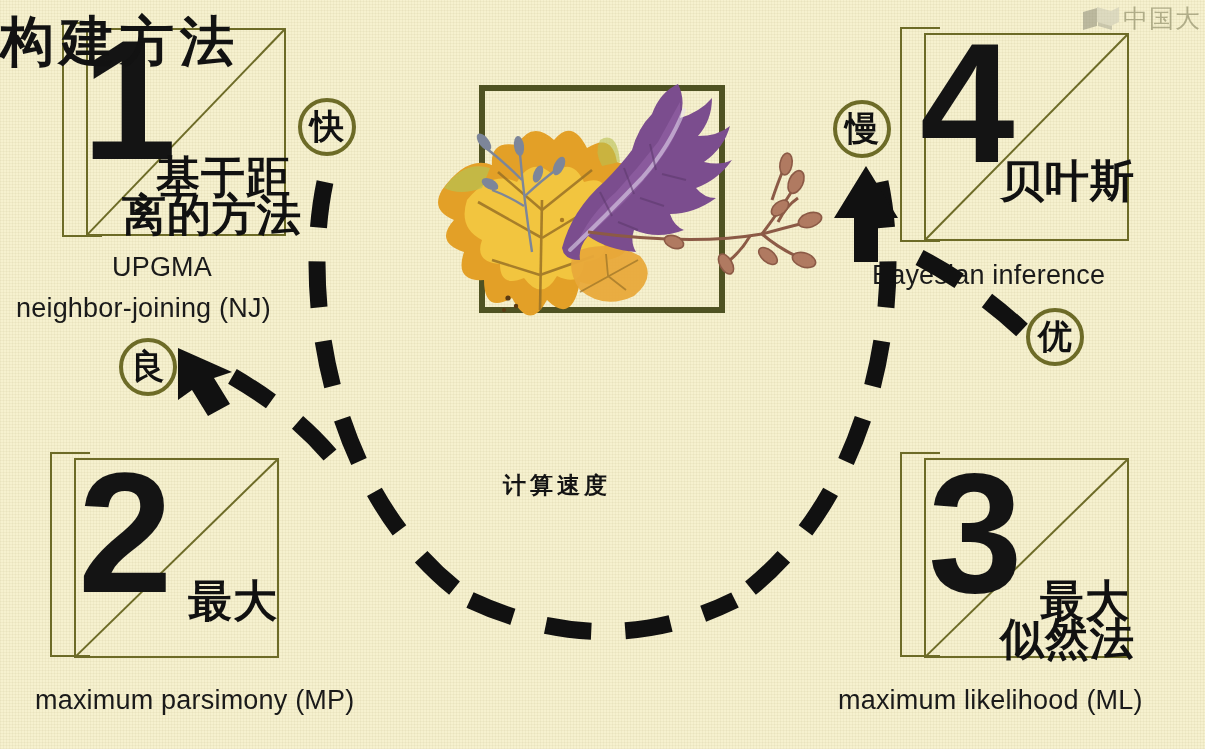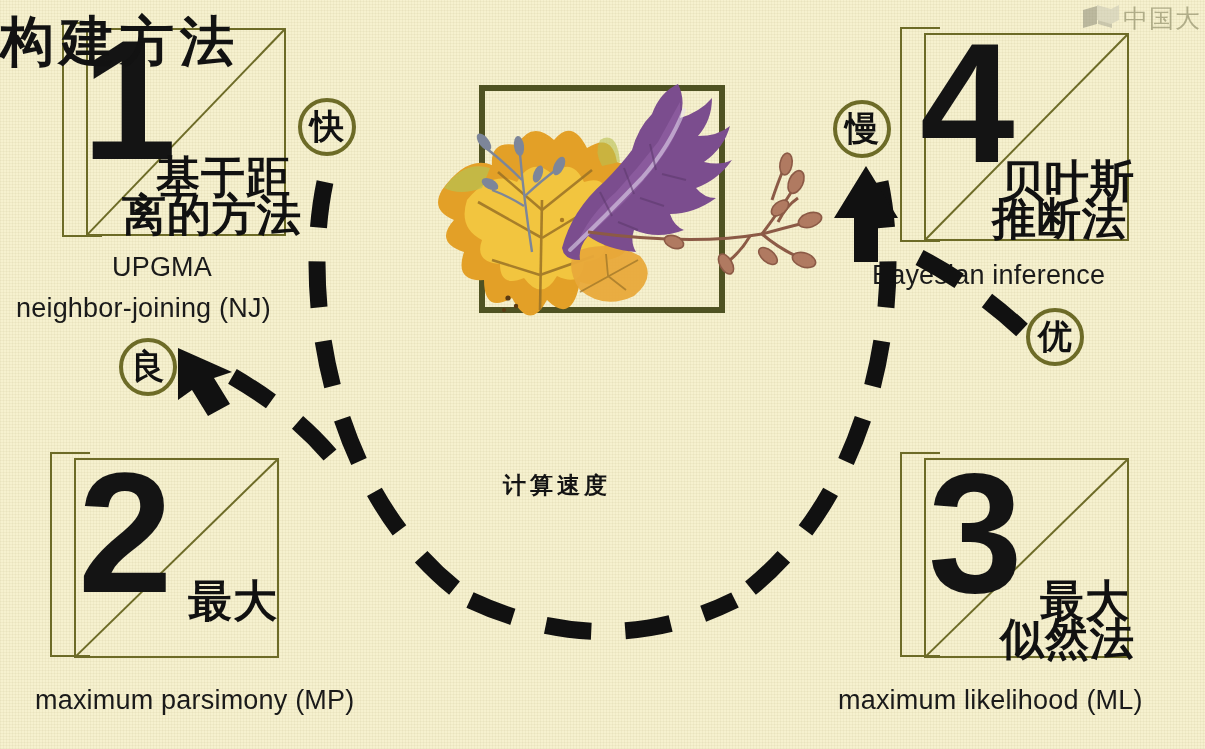--- a/index.html
+++ b/index.html
@@ -119,21 +119,21 @@
     z-index: 5;
   }
 
   
   #arcs { position:absolute; left:0; top:0; width:1205px; height:749px; z-index:4; pointer-events:none; }
   #leafart { position:absolute; left:412px; top:70px; width:420px; height:290px; z-index:3; }
 
   
   #watermark {
     position:absolute; top:2px; right:4px;
-    display:flex; align-items:flex-start; gap:2px;
+    display:flex; align-items:center; gap:2px;
     z-index: 9; opacity:.55;
   }
   #watermark .wm-text {
     font-family: "Liberation Sans", sans-serif;
     font-size: 25px;
     color: #7c7a55;
     letter-spacing: 1px;
     white-space: nowrap;
   }
 </style>
@@ -310,21 +310,20 @@
   <div class="card">
     <div class="bracket" style="left:900px; top:27px; width:40px; height:215px;"></div>
     <div class="frame" style="left:924px; top:33px; width:205px; height:208px;">
       <svg class="diag" viewBox="0 0 205 208" preserveAspectRatio="none">
         <line x1="0" y1="208" x2="205" y2="0" stroke="#6d6b27" stroke-width="2" vector-effect="non-scaling-stroke"></line>
       </svg>
     </div>
     <div class="bignum" style="left:920px; top:18px; font-size:170px;">4</div>
     <div class="cjk-stack" style="left:992px; top:162px; font-size:44px;">
       <span class="r1" style="margin-left:8px;">贝叶斯</span>
-      <span class="r2">推断法</span>
     </div>
     <div class="engcap" style="left:872px; top:260px;">Bayesian inference</div>
   </div>
 
   <div class="badge" style="left:298px; top:98px;">快</div>
   <div class="badge" style="left:119px; top:338px;">良</div>
   <div class="badge" style="left:833px; top:100px;">慢</div>
   <div class="badge" style="left:1026px; top:308px;">优</div>
 
   <div class="arclabel" style="left:503px; top:470px;">计算速度</div>

